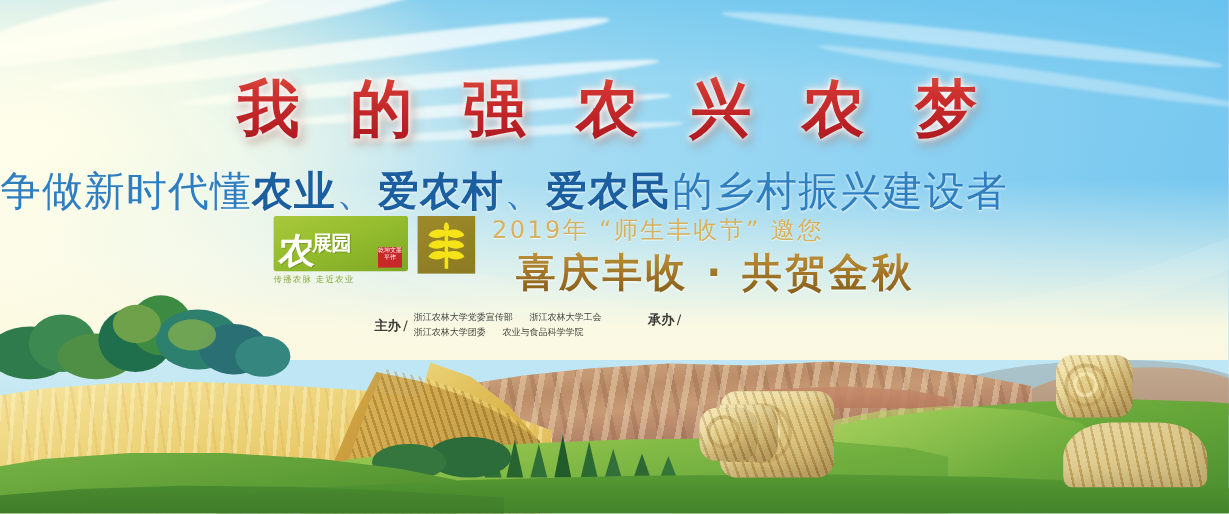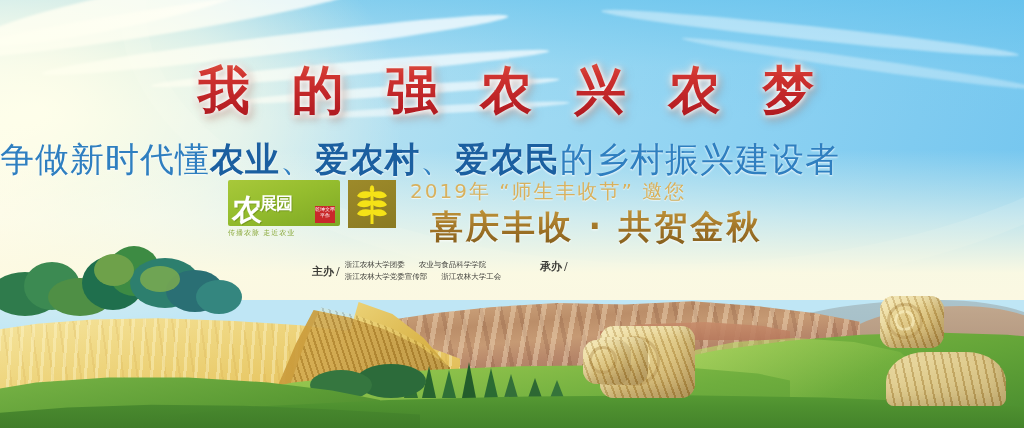--- a/index.html
+++ b/index.html
@@ -402,27 +402,27 @@
       <div class="year-line">2019年 “师生丰收节” 邀您</div>
       <div class="big-slogan">喜庆丰收 · 共贺金秋</div>
     </div>
 
     <div class="credits">
       <div class="cred-group g1">
         <span class="cred-label">主办</span>
         <span class="cred-slash">/</span>
         <span class="cred-lines">
           <span class="row">
+            <span>浙江农林大学党委宣传部</span>
+            <span>浙江农林大学工会</span>
+          </span>
+          <span class="row">
             <span>浙江农林大学团委</span>
             <span>农业与食品科学学院</span>
           </span>
-          <span class="row">
-            <span>浙江农林大学党委宣传部</span>
-            <span>浙江农林大学工会</span>
-          </span>
         </span>
       </div>
 
       <div class="cred-group g2">
         <span class="cred-label">承办</span>
         <span class="cred-slash">/</span>
       </div>
     </div>
 
   </div>

